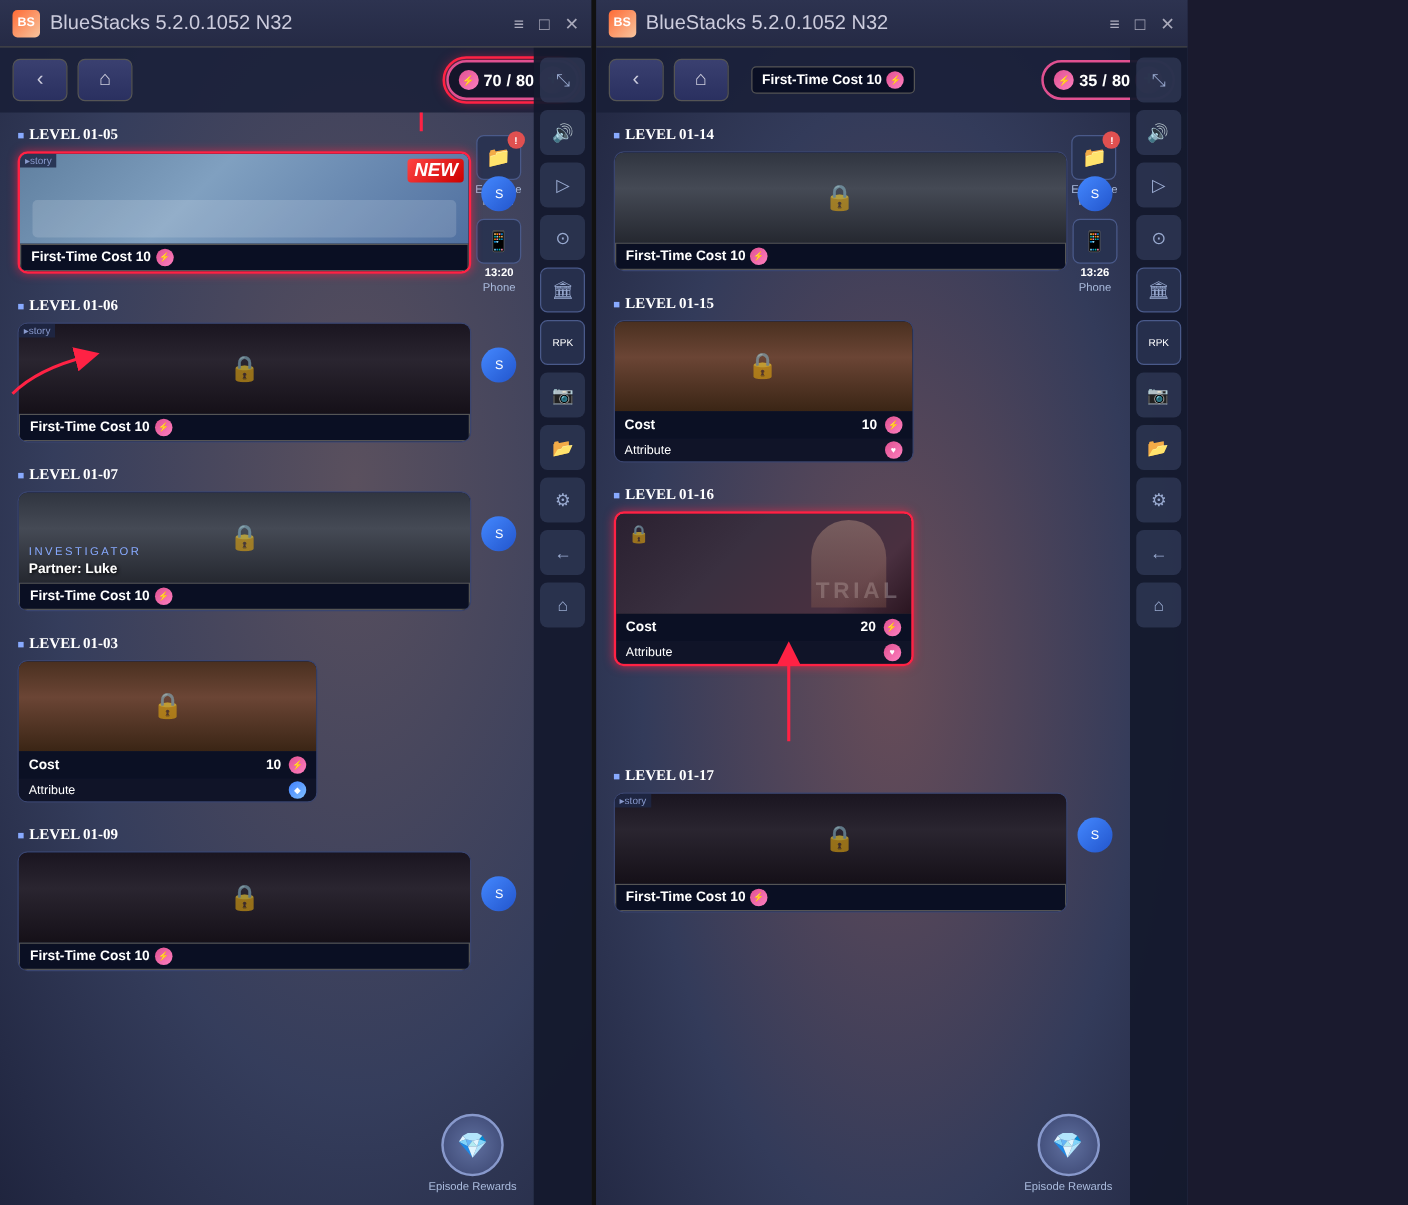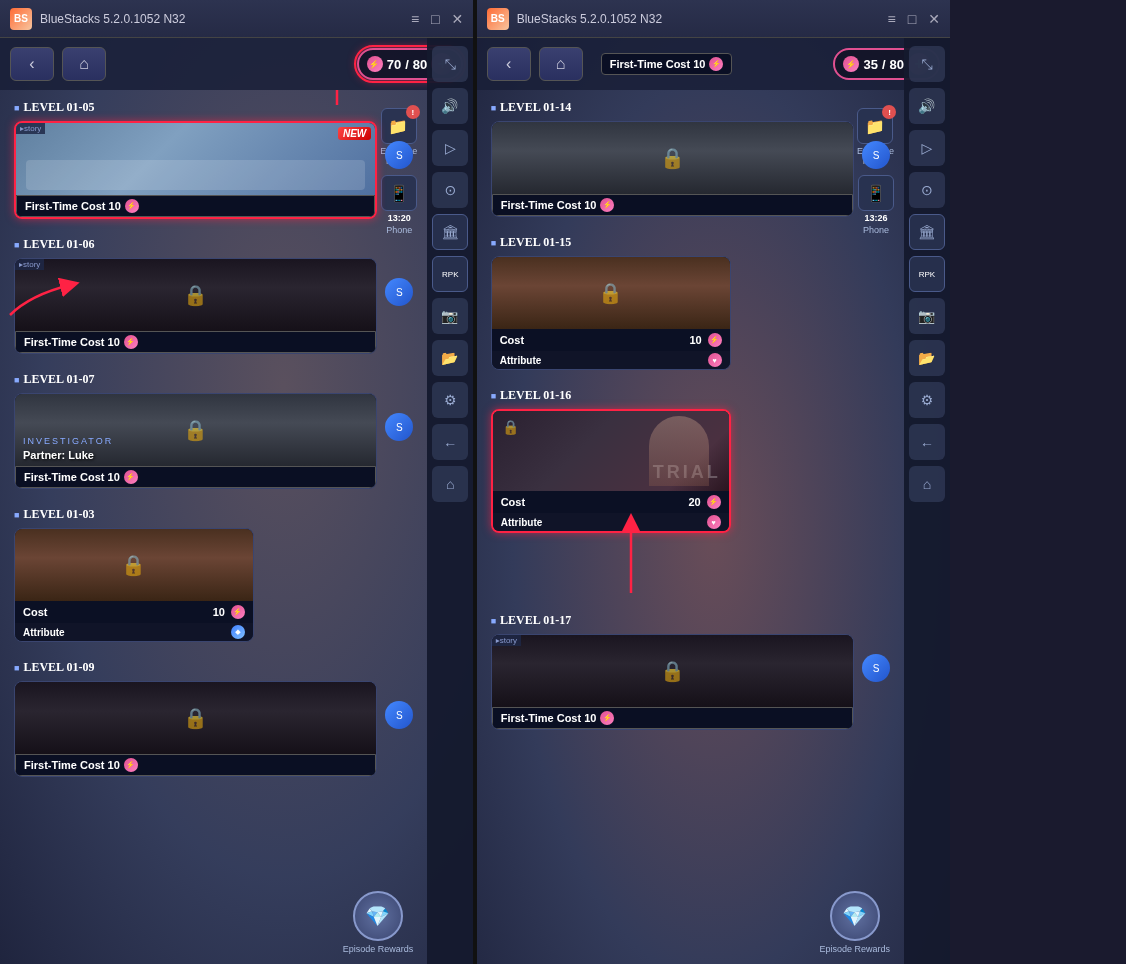--- a/index.html
+++ b/index.html
@@ -41,21 +41,21 @@
       border-bottom: 1px solid #444;
     }
     .titlebar-logo {
       width: 22px; height: 22px;
       background: linear-gradient(135deg, #ff6b35, #f7c59f);
       border-radius: 4px;
       display: flex; align-items: center; justify-content: center;
       font-size: 10px; font-weight: bold; color: white;
     }
     .titlebar-title {
-      color: #ccd; font-size: 12px;
+      color: #ccd; font-size: 16px;
     }
     .titlebar-controls {
       margin-left: auto;
       display: flex; gap: 12px;
       align-items: center;
     }
     .titlebar-btn {
       color: #aab; font-size: 14px; cursor: pointer;
     }
 
@@ -189,38 +189,38 @@
       border-radius: 50%;
       display: flex; align-items: center; justify-content: center;
       font-size: 7px; color: white;
     }
     .attr-row {
       background: rgba(15,20,40,0.9);
       padding: 2px 8px;
       display: flex; align-items: center; gap: 4px;
     }
     .attr-label {
-      color: #fff; font-size: 10px; font-weight: bold;
+      color: #fff; font-size: 10px;
     }
     .attr-icon {
       width: 14px; height: 14px;
       border-radius: 50%;
       display: flex; align-items: center; justify-content: center;
       font-size: 7px; color: white;
       margin-left: auto;
     }
     .attr-blue { background: linear-gradient(135deg, #4080ff, #80c0ff); }
     .attr-pink { background: linear-gradient(135deg, #e05090, #ff80c0); }
 
     .new-badge {
       position: absolute;
       top: 4px; right: 4px;
       background: linear-gradient(135deg, #ff4444, #cc0000);
       color: white;
-      font-size: 10px; font-weight: bold;
+      font-size: 15px; font-weight: bold;
       padding: 1px 5px;
       border-radius: 3px;
       font-style: italic;
     }
     .story-tag {
       position: absolute;
       top: 0; left: 0;
       background: rgba(30,40,70,0.85);
       color: #8899cc;
       font-size: 8px;

